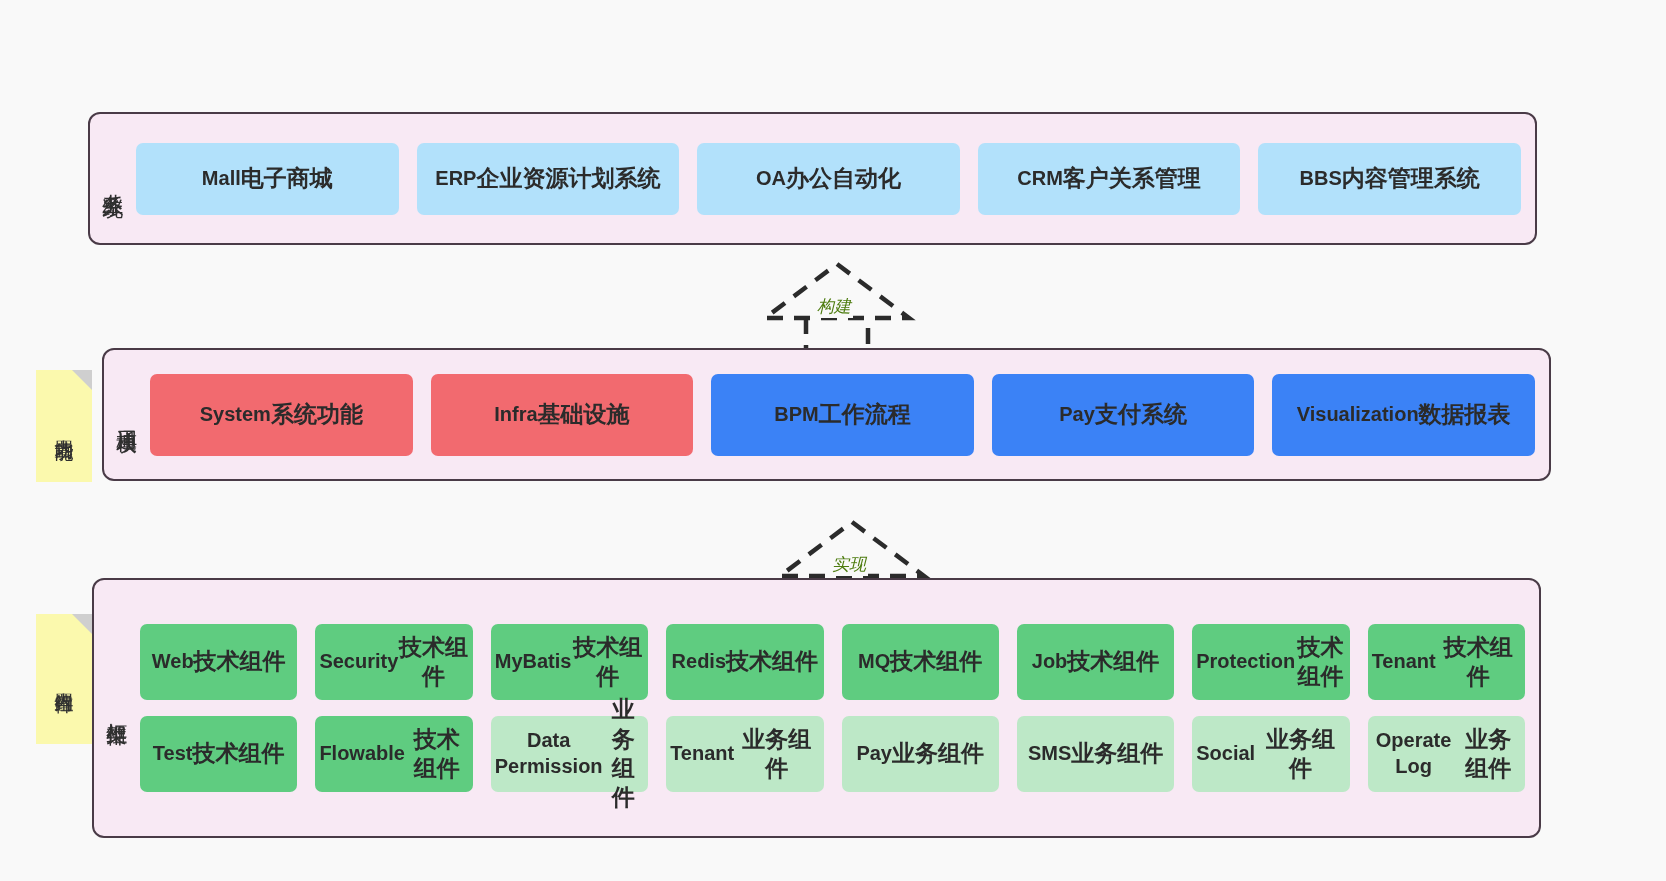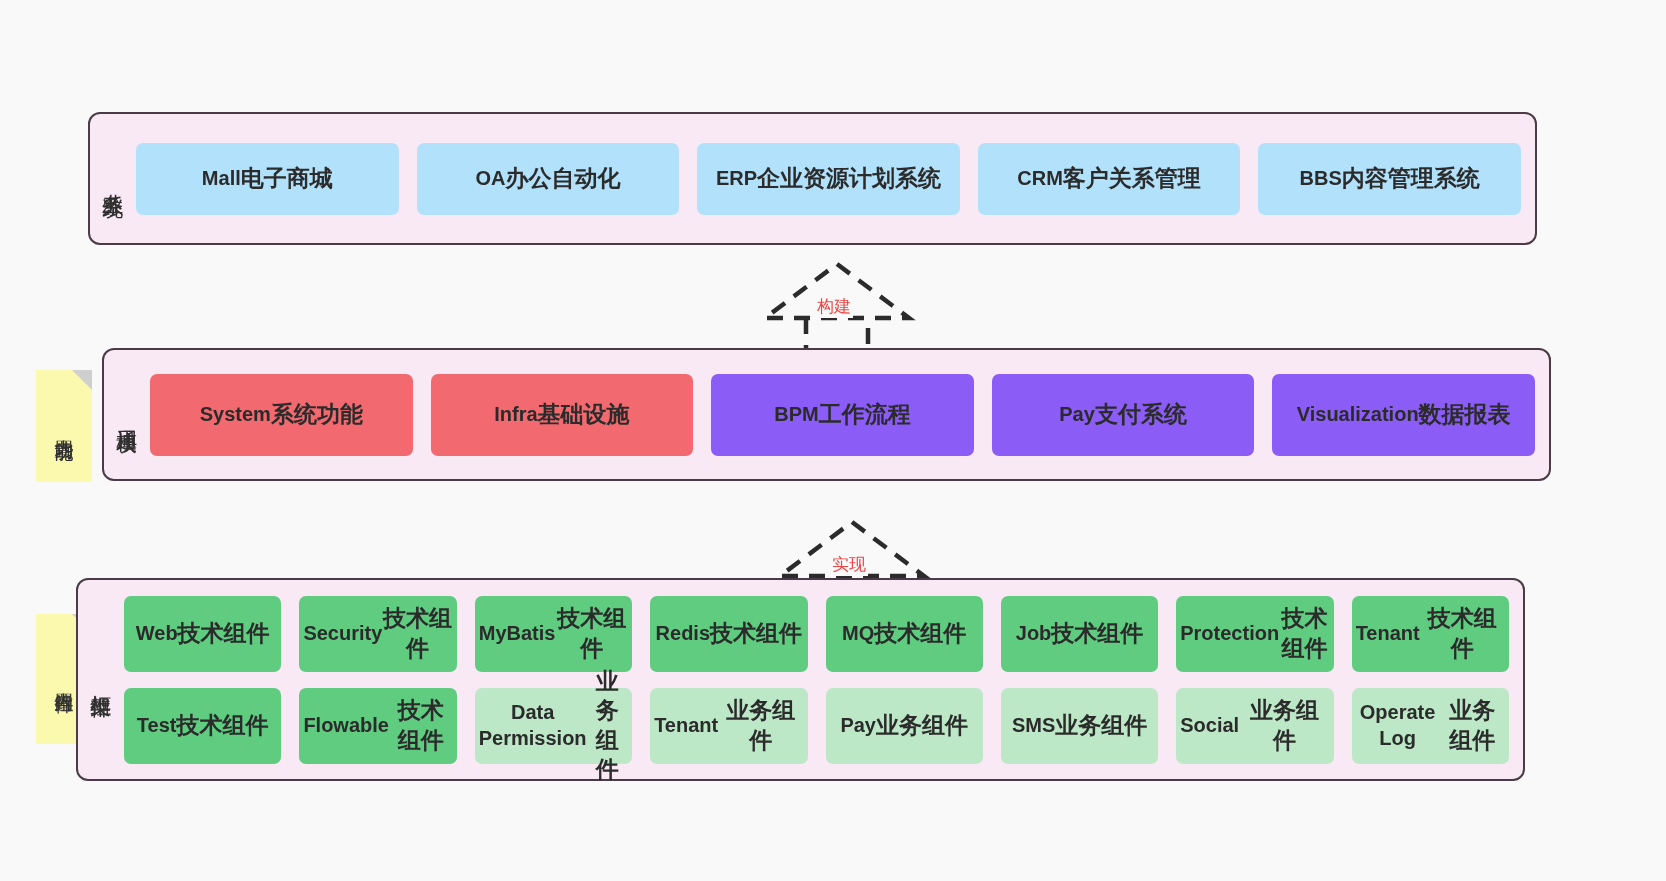--- a/index.html
+++ b/index.html
@@ -82,28 +82,28 @@
     line-height: 1.28;
     padding: 4px 4px;
     user-select: none;
     font-weight: bold;
   }
   .card .t1 { font-size: 20px; }
   .card .t2 { font-size: 23px; }
 
   .c-blue       { background: #b2e1fb; }
   .c-red        { background: #f26a6f; }
-  .c-pink       { background: #8b5cf6; }
+  .c-pink       { background: #3b82f6; }
   .c-green      { background: #5fcc80; }
   .c-lightgreen { background: #bde8c7; }
 
   
   #layer-business { left: 88px;  top: 112px; width: 1449px; height: 133px; }
   #layer-common   { left: 102px;  top: 348px; width: 1449px; height: 133px; }
-  #layer-framework{ left: 76px;  top: 578px; width: 1449px; height: 203px; }
+  #layer-framework{ left: 92px;  top: 578px; width: 1449px; height: 260px; }
 
   #layer-business  .card { height: 72px; }
   #layer-common    .card { height: 82px; }
   #layer-framework .card { height: 76px; }
 
   
   .sticky {
     position: absolute;
     width: 56px;
     background: #fbf9ad;
@@ -133,50 +133,51 @@
   
   .arrow {
     position: absolute;
     width: 160px;
     height: 100px;
   }
   .arrow svg { display: block; overflow: visible; }
   .arrow-label {
     position: absolute;
     font-size: 17px;
-    color: #ef4444;
+    color: #4d7c0f;
     background: #f9f9f9;
     padding: 0 2px;
     user-select: none;
     white-space: nowrap;
+    font-style: italic;
   }
   #arrow-build  { left: 757px; top: 258px; }
   #arrow-impl   { left: 772px; top: 516px; }
   #arrow-build .arrow-label  { left: 58px; top: 37px; }
   #arrow-impl  .arrow-label  { left: 58px; top: 37px; }
 </style>
 </head>
 <body>
 
 <div class="canvas">
 
   <div class="layer" id="layer-business">
     <div class="layer-label">业务系统</div>
     <div class="layer-body">
       <div class="card c-blue">
         <span class="t1">Mall</span>
         <span class="t2">电子商城</span>
       </div>
       <div class="card c-blue">
+        <span class="t1">ERP</span>
+        <span class="t2">企业资源计划系统</span>
+      </div>
+      <div class="card c-blue">
         <span class="t1">OA</span>
         <span class="t2">办公自动化</span>
-      </div>
-      <div class="card c-blue">
-        <span class="t1">ERP</span>
-        <span class="t2">企业资源计划系统</span>
       </div>
       <div class="card c-blue">
         <span class="t1">CRM</span>
         <span class="t2">客户关系管理</span>
       </div>
       <div class="card c-blue">
         <span class="t1">BBS</span>
         <span class="t2">内容管理系统</span>
       </div>
     </div>

